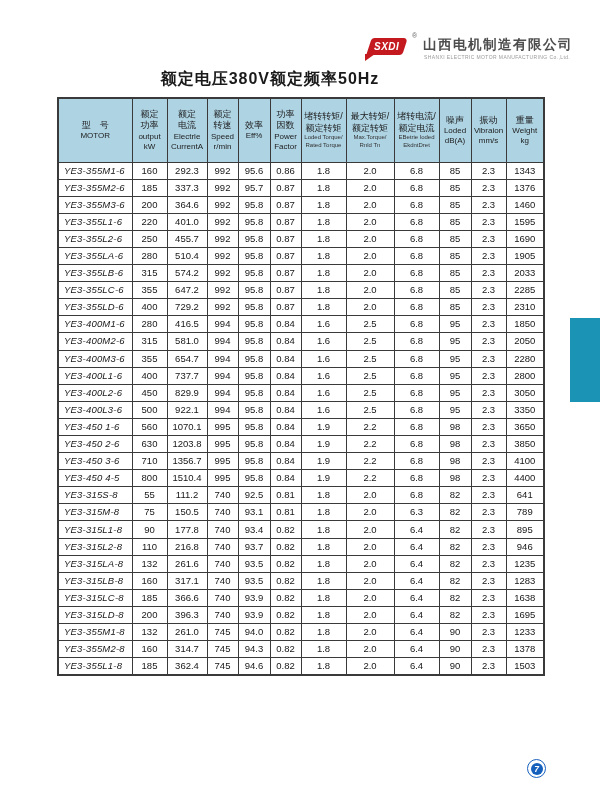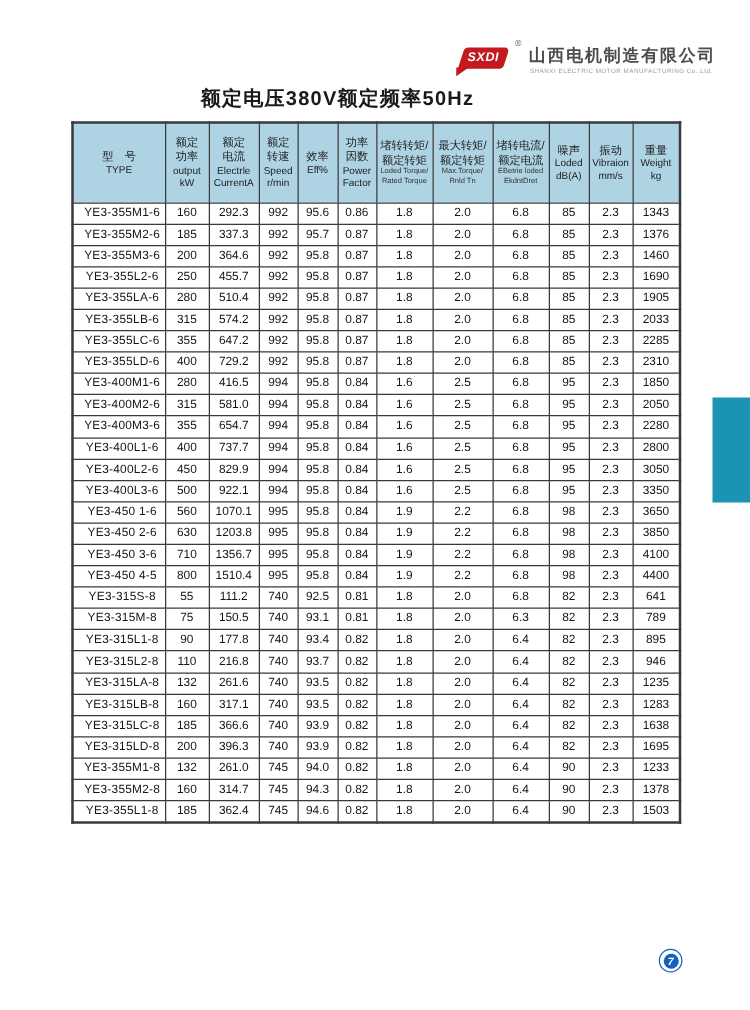--- a/index.html
+++ b/index.html
@@ -53,21 +53,21 @@
     font-weight:normal; padding:1px 0;
   }
   .hl-cn { font-size:9px; line-height:11.5px; color:#1c1c1c; }
   .hl-en { font-size:8px; line-height:10px; color:#1c1c1c; }
   th.small-en .hl-en { font-size:6px; line-height:7.5px; color:#333; }
   table.spec td {
     height:17.1px; font-size:9.5px; line-height:10px; color:#161616;
     text-align:center; vertical-align:middle; background:#fff; padding:0;
     white-space:nowrap; overflow:hidden;
   }
-  table.spec td.type { text-align:center; padding-left:5px; letter-spacing:.2px; }
+  table.spec td.type { text-align:left; padding-left:5px; letter-spacing:.2px;font-style:italic; }
 
   .c0{width:74px}.c1{width:35px}.c2{width:40px}.c3{width:31px}.c4{width:32px}
   .c5{width:31px}.c6{width:45px}.c7{width:48px}.c8{width:45px}.c9{width:32px}
   .c10{width:35px}.c11{width:38px}
 
   
   .side-tab {
     position:absolute; right:0; top:318px; width:30px; height:84px;
     background:#1a93b4;
   }
@@ -111,21 +111,21 @@
         <col class="c7">
         <col class="c8">
         <col class="c9">
         <col class="c10">
         <col class="c11">
       </colgroup>
     <thead>
       <tr id="head-row">
           <th>
             <div class="hl-cn">型　号</div>
-            <div class="hl-en">TYPE</div>
+            <div class="hl-en">MOTOR</div>
           </th>
           <th>
             <div class="hl-cn">额定</div>
             <div class="hl-cn">功率</div>
             <div class="hl-en">output</div>
             <div class="hl-en">kW</div>
           </th>
           <th>
             <div class="hl-cn">额定</div>
             <div class="hl-cn">电流</div>
@@ -220,20 +220,34 @@
           <td>95.8</td>
           <td>0.87</td>
           <td>1.8</td>
           <td>2.0</td>
           <td>6.8</td>
           <td>85</td>
           <td>2.3</td>
           <td>1460</td>
         </tr>
         <tr>
+          <td class="type">YE3-355L1-6</td>
+          <td>220</td>
+          <td>401.0</td>
+          <td>992</td>
+          <td>95.8</td>
+          <td>0.87</td>
+          <td>1.8</td>
+          <td>2.0</td>
+          <td>6.8</td>
+          <td>85</td>
+          <td>2.3</td>
+          <td>1595</td>
+        </tr>
+        <tr>
           <td class="type">YE3-355L2-6</td>
           <td>250</td>
           <td>455.7</td>
           <td>992</td>
           <td>95.8</td>
           <td>0.87</td>
           <td>1.8</td>
           <td>2.0</td>
           <td>6.8</td>
           <td>85</td>

